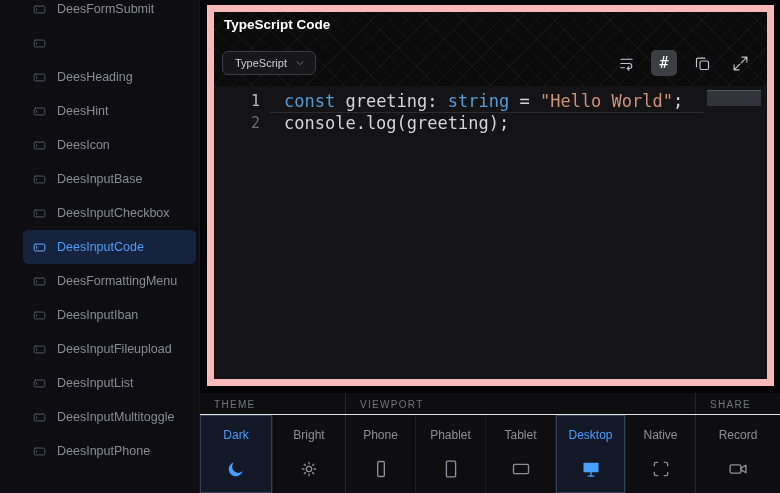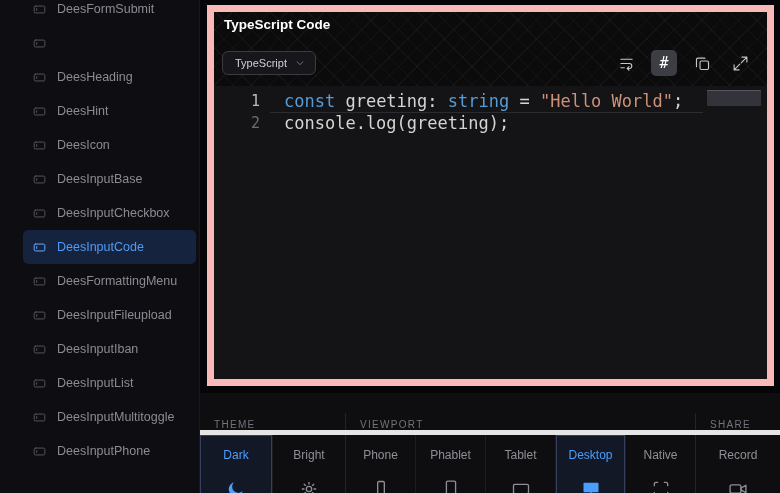--- a/index.html
+++ b/index.html
@@ -59,21 +59,21 @@
   .tok-keyword { color:var(--code-keyword,#569cd6);margin-top:37px; }
   .tok-string  { color:var(--code-string,#ce9178); }
   .tok-default { color:var(--code-text,#d4d4d4); }
   .minimap { position:absolute; top:4px; right:6px; width:54px; height:16px;
     background:#33333b; border-radius:1px;
     box-shadow: inset 0 3px 0 -2px #55555e, inset 0 7px 0 -6px #4a4a52; }
 
   
   .bottombar { position:absolute; left:200px; top:393px; width:580px; height:100px;
     background:#0e0e11; }
-  .bb-head { display:flex; height:22px; border-bottom:5px solid #e5e5e5;margin-top:20px; }
+  .bb-head { display:flex; height:22px; border-bottom:1px solid #e5e5e5; }
   .bb-sec-label { padding:6px 0 0 14px; font-size:10px; letter-spacing:1.3px;
     color:#73737c; border-right:1px solid #232329; }
   .bb-btns { display:flex; height:78px; }
   .bb-group { display:flex; border-right:1px solid #232329; }
   .sec-theme { width:146px; }
   .sec-viewport { width:350px; }
   .sec-share { flex:1; border-right:none; }
   .bb-btn { flex:1; background:transparent; border:none; border-right:1px solid #1c1c22;
     color:#8e8e96; display:flex; flex-direction:column; align-items:center;
     padding-top:13px; gap:17px; cursor:pointer; font-family:inherit; }
@@ -170,30 +170,30 @@
           </span>
           <span class="sb-label">DeesFormattingMenu</span>
         </div>
         <div class="sb-item">
           <span class="icon sb-ico">
             <svg viewBox="0 0 24 24">
               <rect x="3.5" y="6.5" width="17" height="11" rx="2"></rect>
               <path d="M7.5 10.5v3"></path>
             </svg>
           </span>
+          <span class="sb-label">DeesInputIban</span>
+        </div>
+        <div class="sb-item">
+          <span class="icon sb-ico">
+            <svg viewBox="0 0 24 24">
+              <rect x="3.5" y="6.5" width="17" height="11" rx="2"></rect>
+              <path d="M7.5 10.5v3"></path>
+            </svg>
+          </span>
           <span class="sb-label">DeesInputFileupload</span>
-        </div>
-        <div class="sb-item">
-          <span class="icon sb-ico">
-            <svg viewBox="0 0 24 24">
-              <rect x="3.5" y="6.5" width="17" height="11" rx="2"></rect>
-              <path d="M7.5 10.5v3"></path>
-            </svg>
-          </span>
-          <span class="sb-label">DeesInputIban</span>
         </div>
         <div class="sb-item">
           <span class="icon sb-ico">
             <svg viewBox="0 0 24 24">
               <rect x="3.5" y="6.5" width="17" height="11" rx="2"></rect>
               <path d="M7.5 10.5v3"></path>
             </svg>
           </span>
           <span class="sb-label">DeesInputList</span>
         </div>

